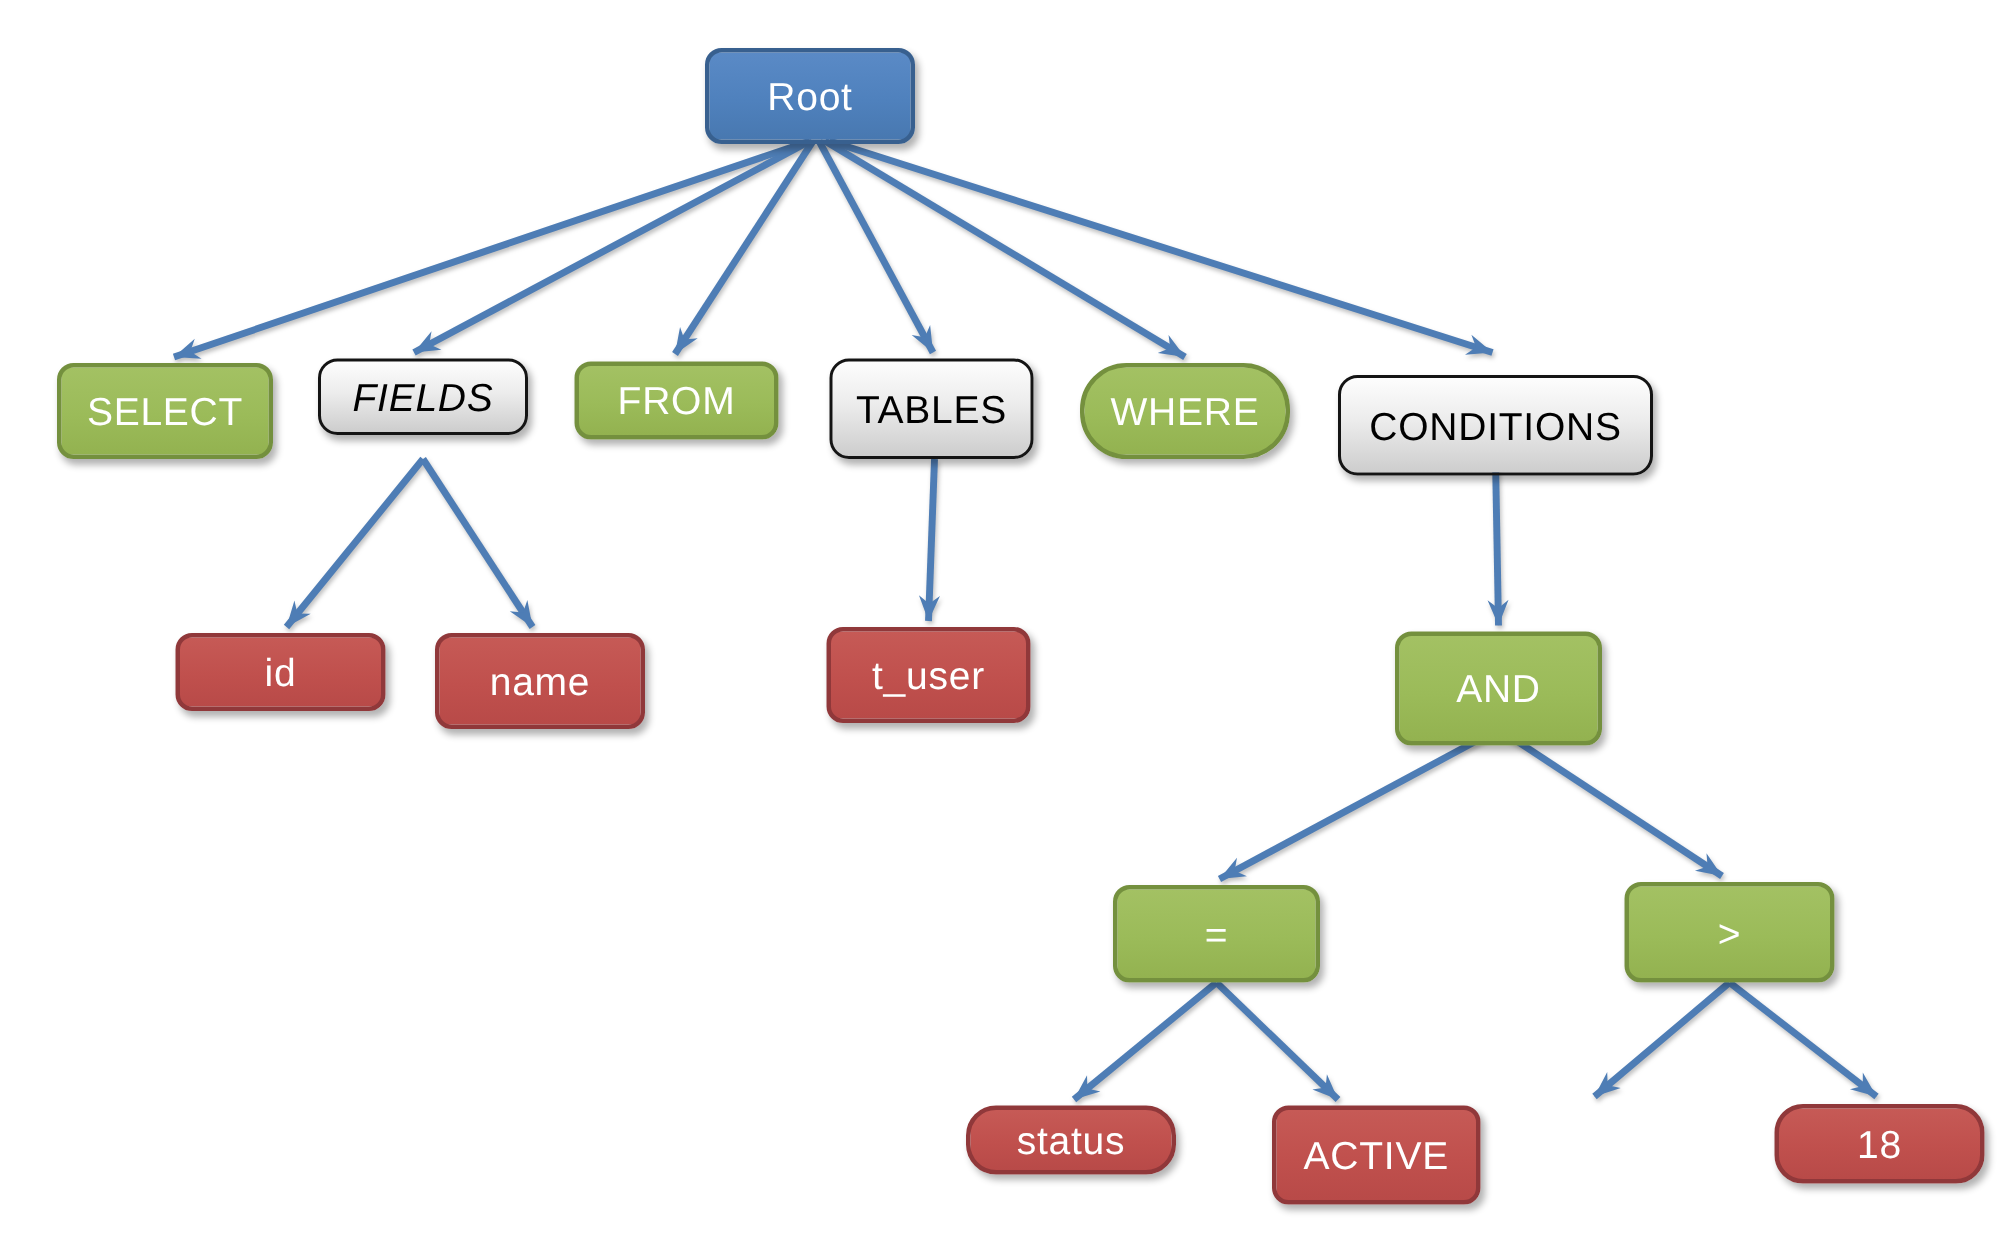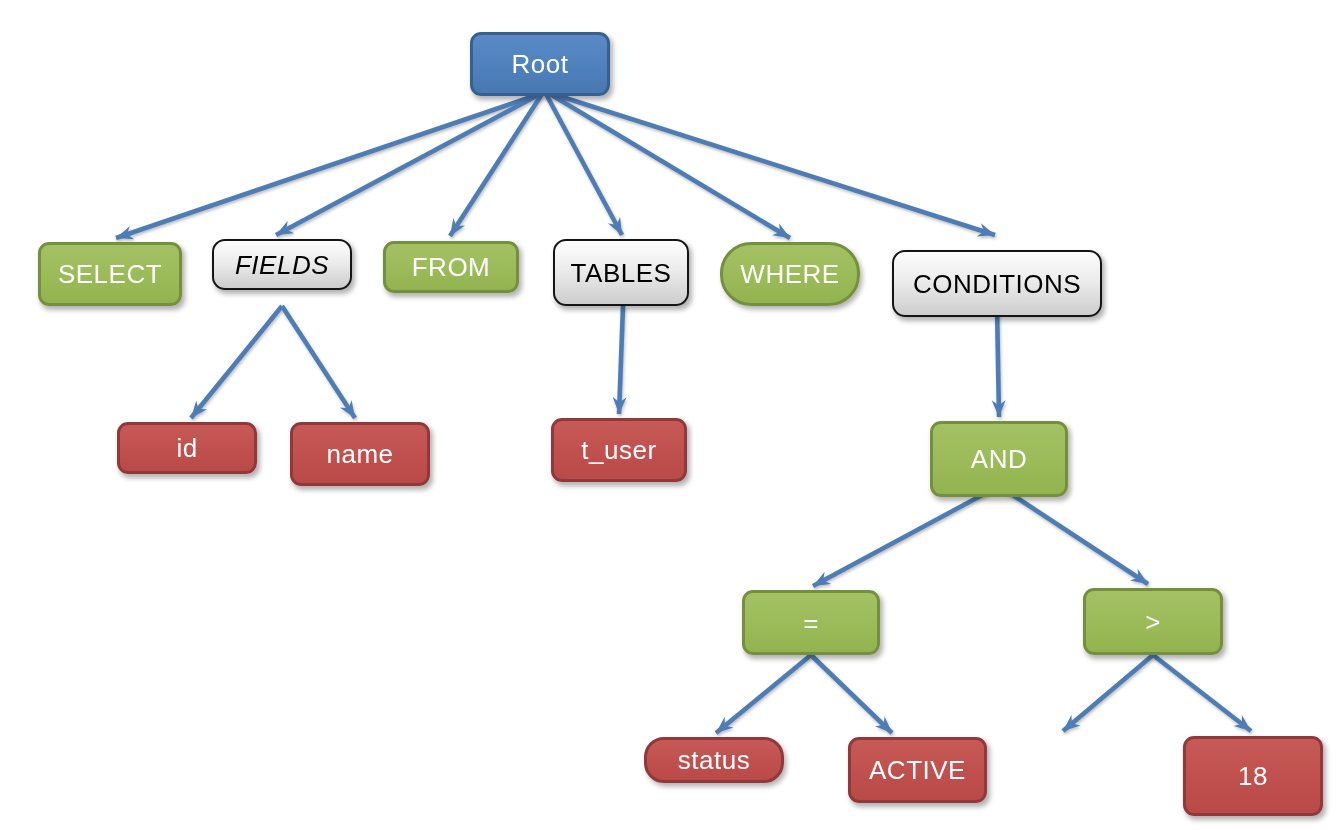--- a/index.html
+++ b/index.html
@@ -99,15 +99,15 @@
   <div class="node red" style="left:117px;  top:422px; width:140px; height:52px;">id</div>
   <div class="node red" style="left:290px;  top:422px; width:140px; height:64px;">name</div>
   <div class="node red" style="left:551px;  top:418px; width:136px; height:64px;">t_user</div>
   <div class="node green" style="left:930px;  top:421px; width:138px; height:76px;">AND</div>
 
   <div class="node green" style="left:742px;  top:590px; width:138px; height:65px;">=</div>
   <div class="node green" style="left:1083px; top:588px; width:140px; height:67px;">&gt;</div>
 
   <div class="node red" style="left:644px;  top:737px; width:140px; height:46px;border-radius:20px;">status</div>
   <div class="node red" style="left:824px;  top:737px; width:139px; height:66px;margin-left:24px;">ACTIVE</div>
-  <div class="node red" style="left:1183px; top:736px; width:140px; height:80px;">18</div>
+  <div class="node red" style="left:1183px; top:736px; width:140px; height:53px;border-radius:19px;">18</div>
 
 </div>
 
 </body></html>

